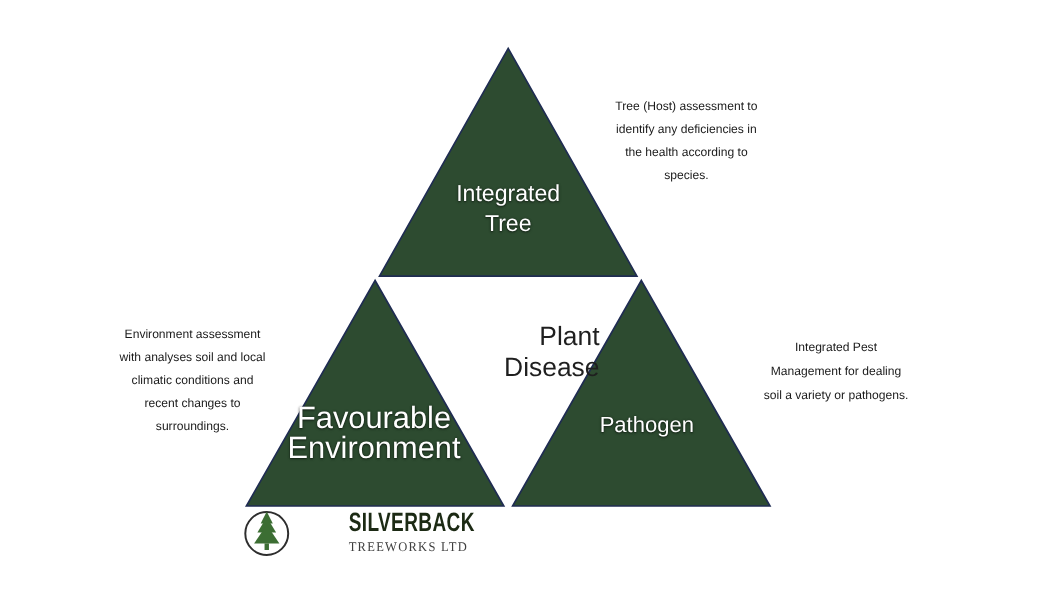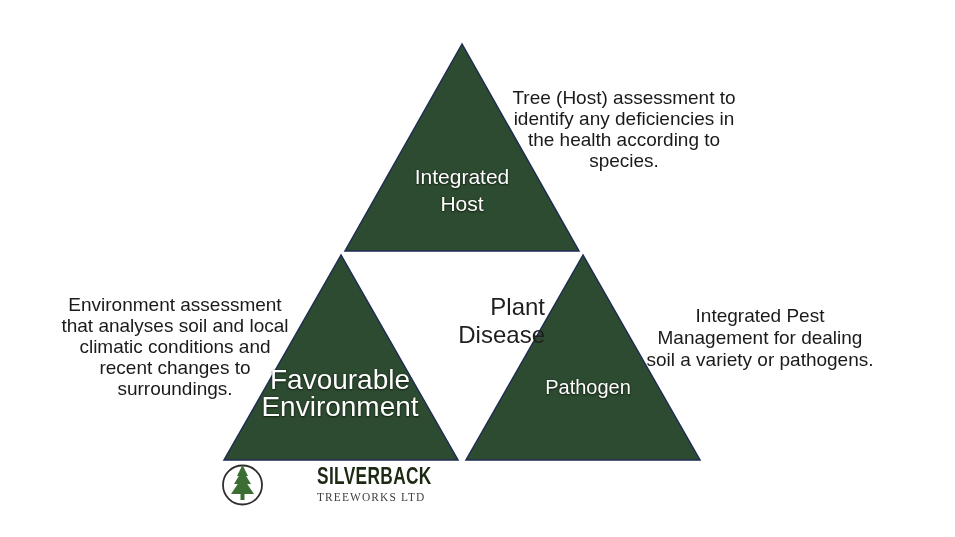--- a/index.html
+++ b/index.html
@@ -17,21 +17,21 @@
   }
   .tri-label.host{left:352px;top:163px;width:220px;}
   .tri-label.env{left:230px;top:366px;width:220px;font-size:28px;}
   .tri-label.path{left:478px;top:374px;width:220px;font-size:20px;}
   .center-label{
     position:absolute;left:375px;top:293px;width:170px;text-align:right;
     color:var(--center-label,#1f1f1f);font-size:24px;line-height:28px;
   }
   .note{
     position:absolute;text-align:center;color:var(--note-text,#1a1a1a);
-    font-size:19px;line-height:21px;
+    font-size:11px;line-height:21px;
   }
   .note.note-host{left:498px;top:87px;width:252px;}
   .note.note-env{left:49px;top:294px;width:252px;}
   .note.note-path{left:634px;top:305px;width:252px;line-height:22px;}
   .logo{position:absolute;left:221px;top:462px;display:flex;align-items:flex-start;gap:45px;}
   .logo-mark{width:43px;height:44px;flex:0 0 auto;}
   .logo-ring{fill:none;stroke:var(--logo-ring,#2e2e2e);stroke-width:1.8;}
   .logo-tree{fill:var(--logo-tree,#3c6e33);}
   .logo-text{margin-left:8px;padding-top:2px;}
   .logo-name{
@@ -50,21 +50,21 @@
 <div class="canvas">
 
   <svg class="triangles" width="955" height="537" viewBox="0 0 955 537">
     <polygon class="tri" points="462,44 345,251 579,251"></polygon>
     <polygon class="tri" points="341,255 224,460 458,460"></polygon>
     <polygon class="tri" points="583,255 466,460 700,460"></polygon>
   </svg>
 
   <div class="tri-label host">
     <div>Integrated</div>
-    <div>Host</div>
+    <div>Tree</div>
   </div>
 
   <div class="tri-label env">
     <div>Favourable</div>
     <div>Environment</div>
   </div>
 
   <div class="tri-label path">
     <div>Pathogen</div>
   </div>
@@ -76,21 +76,21 @@
 
   <div class="note note-host">
     <div>Tree (Host) assessment to</div>
     <div>identify any deficiencies in</div>
     <div>the health according to</div>
     <div>species.</div>
   </div>
 
   <div class="note note-env">
     <div>Environment assessment</div>
-    <div>that analyses soil and local</div>
+    <div>with analyses soil and local</div>
     <div>climatic conditions and</div>
     <div>recent changes to</div>
     <div>surroundings.</div>
   </div>
 
   <div class="note note-path">
     <div>Integrated Pest</div>
     <div>Management for dealing</div>
     <div>soil a variety or pathogens.</div>
   </div>

